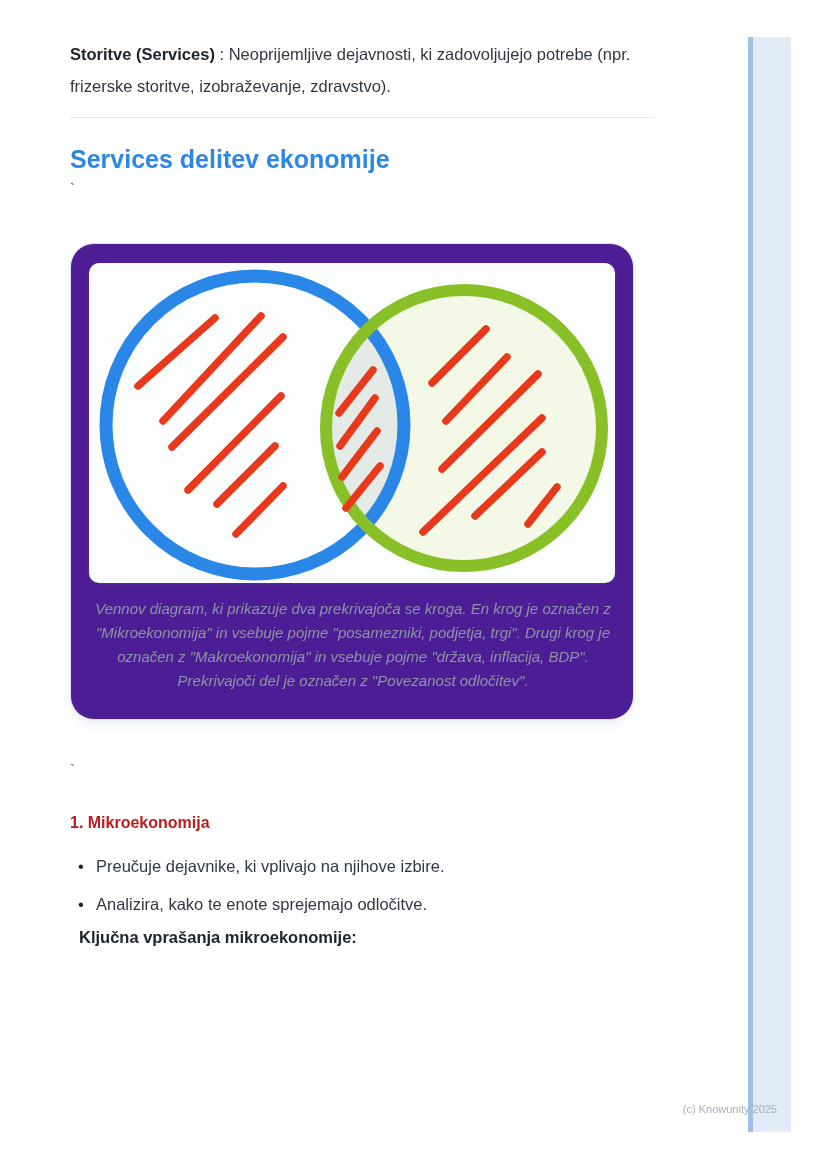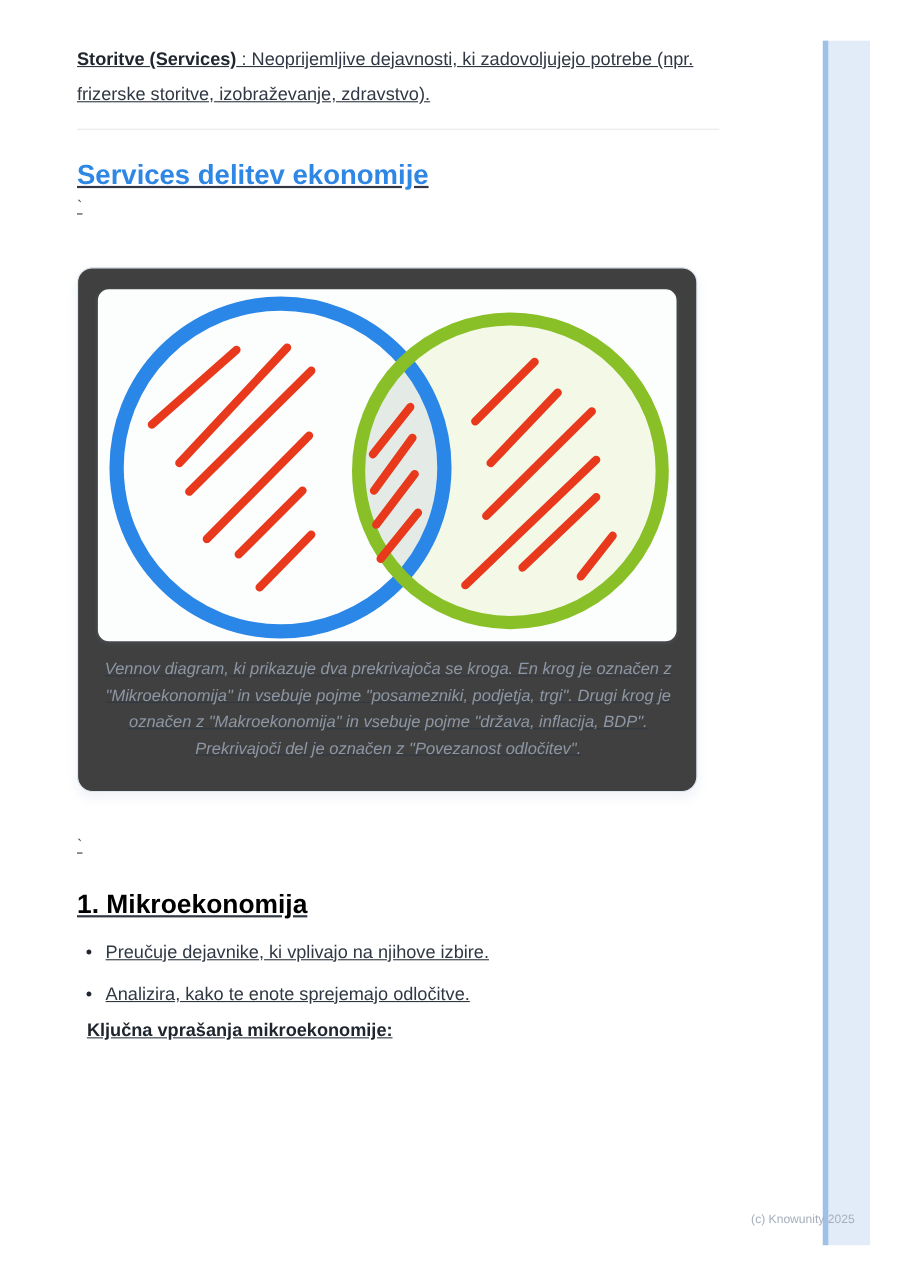--- a/index.html
+++ b/index.html
@@ -10,21 +10,20 @@
     background: #ffffff;
     overflow: hidden;
     font-family: "Liberation Sans", "DejaVu Sans", sans-serif;
     color: #313843;
   }
   .content {
     position: absolute;
     left: 70px;
     top: 0;
     width: 584px;
-    text-decoration: underline;
   }
   .intro {
     margin: 38px 0 0 0;
     font-size: 16.5px;
     line-height: 32px;
   }
   .intro strong, .bullet-list strong, .bold-label { color: #20262f; }
   .divider {
     border: none;
     border-top: 1px solid #e7e9ec;
@@ -46,23 +45,23 @@
   .stray {
     margin: 6px 0 0 0;
     font-size: 15px;
     line-height: 20px;
     color: #4a505a;
   }
   .card {
     box-sizing: border-box;
     margin: 44px 0 0 0;
     width: 564px;
-    background: #404040;
+    background: #4c1d95;
     border: 1px solid #dfe6ee;
-    border-radius: 14px;
+    border-radius: 24px;
     padding: 19px 16px 26px 18px;
     box-shadow: 0 5px 10px rgba(140, 165, 200, 0.14);
   }
   .image-frame {
     width: 526px;
     height: 320px;
     background: #fcfdfd;
     border-radius: 10px;
     box-shadow: 0 1px 4px rgba(120, 140, 170, 0.18);
     overflow: hidden;
@@ -72,24 +71,24 @@
     max-width: 524px;
     font-size: 15px;
     line-height: 24px;
     font-style: italic;
     color: #8d96a4;
     text-align: center;
   }
   .stray2 { margin-top: 40px; }
   .h3 {
     margin: 30px 0 0 0;
-    font-size: 24px;
+    font-size: 16px;
     line-height: 26px;
     font-weight: 700;
-    color: #000000;
+    color: #b91c1c;
   }
   .bullet-list {
     margin: 14px 0 0 0;
     padding: 0 0 0 26px;
     list-style: none;
     font-size: 16.5px;
     line-height: 32px;
   }
   .bullet-list li {
     position: relative;

